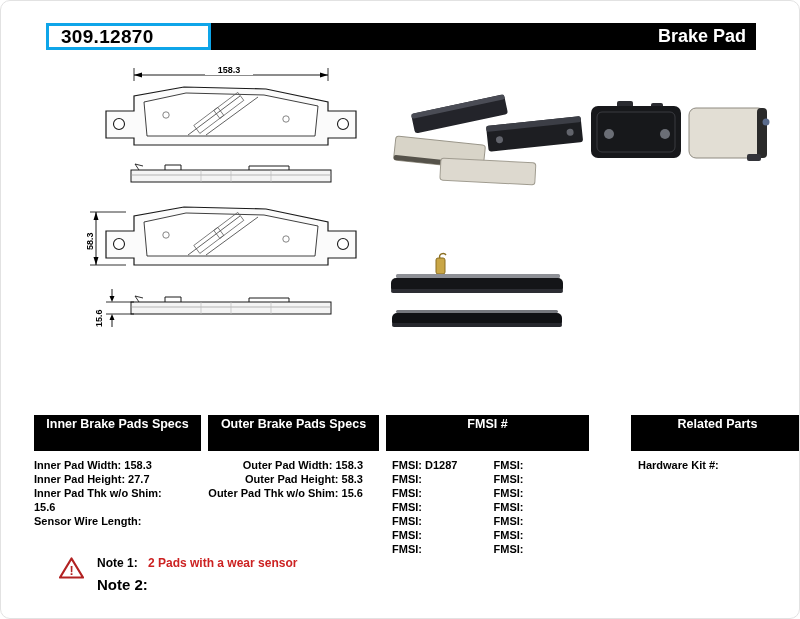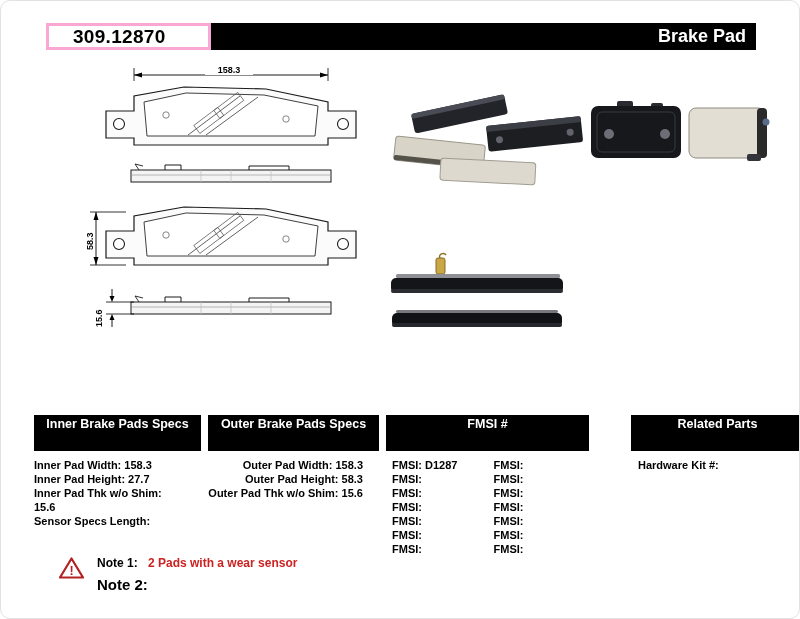--- a/index.html
+++ b/index.html
@@ -6,22 +6,22 @@
   .page {
     position:relative; width:800px; height:619px; box-sizing:border-box;
     background:#fff; color:#000; overflow:hidden;
     border:1px solid #e2e2e2; border-radius:10px;
     font-family:"Liberation Sans","DejaVu Sans",sans-serif;
   }
 
   
   .header { position:absolute; top:22px; left:45px; width:710px; height:27px; display:flex; }
   .part-box {
-    background:#fff; border:3px solid #f9a8d4; box-sizing:border-box;
-    width:165px; display:flex; align-items:center; padding-left:24px;
+    background:#fff; border:3px solid #0ea5e9; box-sizing:border-box;
+    width:165px; display:flex; align-items:center; padding-left:12px;
     font-weight:bold; font-size:19px; letter-spacing:.3px;
   }
   .header-bar {
     flex:1; background:#000; color:#fff; display:flex; align-items:center;
     justify-content:flex-end; padding-right:10px; font-weight:bold; font-size:18px;
   }
 
   
   .tech-svg   { position:absolute; left:85px;  top:62px; width:290px; height:320px; }
   .photo-svg  { position:absolute; left:385px; top:85px; width:385px; height:265px; }
@@ -182,21 +182,21 @@
   </svg>
 
   <div>
 
     <div class="spec-col col-inner">
       <div class="spec-header">Inner Brake Pads Specs</div>
       <div class="spec-rows">
         <div>Inner Pad Width: 158.3</div>
         <div>Inner Pad Height: 27.7</div>
         <div>Inner Pad Thk w/o Shim: 15.6</div>
-        <div>Sensor Specs Length:</div>
+        <div>Sensor Wire Length:</div>
       </div>
     </div>
 
     <div class="spec-col col-outer">
       <div class="spec-header">Outer Brake Pads Specs</div>
       <div class="spec-rows">
         <div>Outer Pad Width: 158.3</div>
         <div>Outer Pad Height: 58.3</div>
         <div>Outer Pad Thk w/o Shim: 15.6</div>
       </div>

